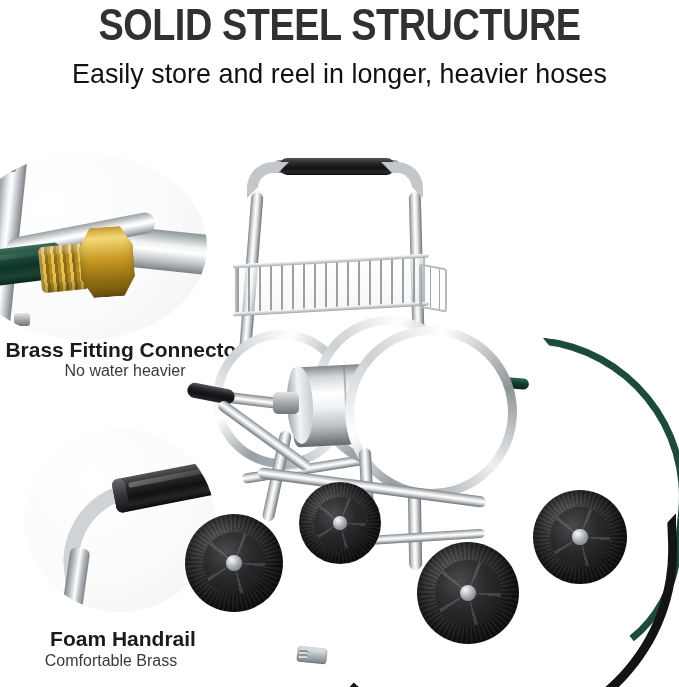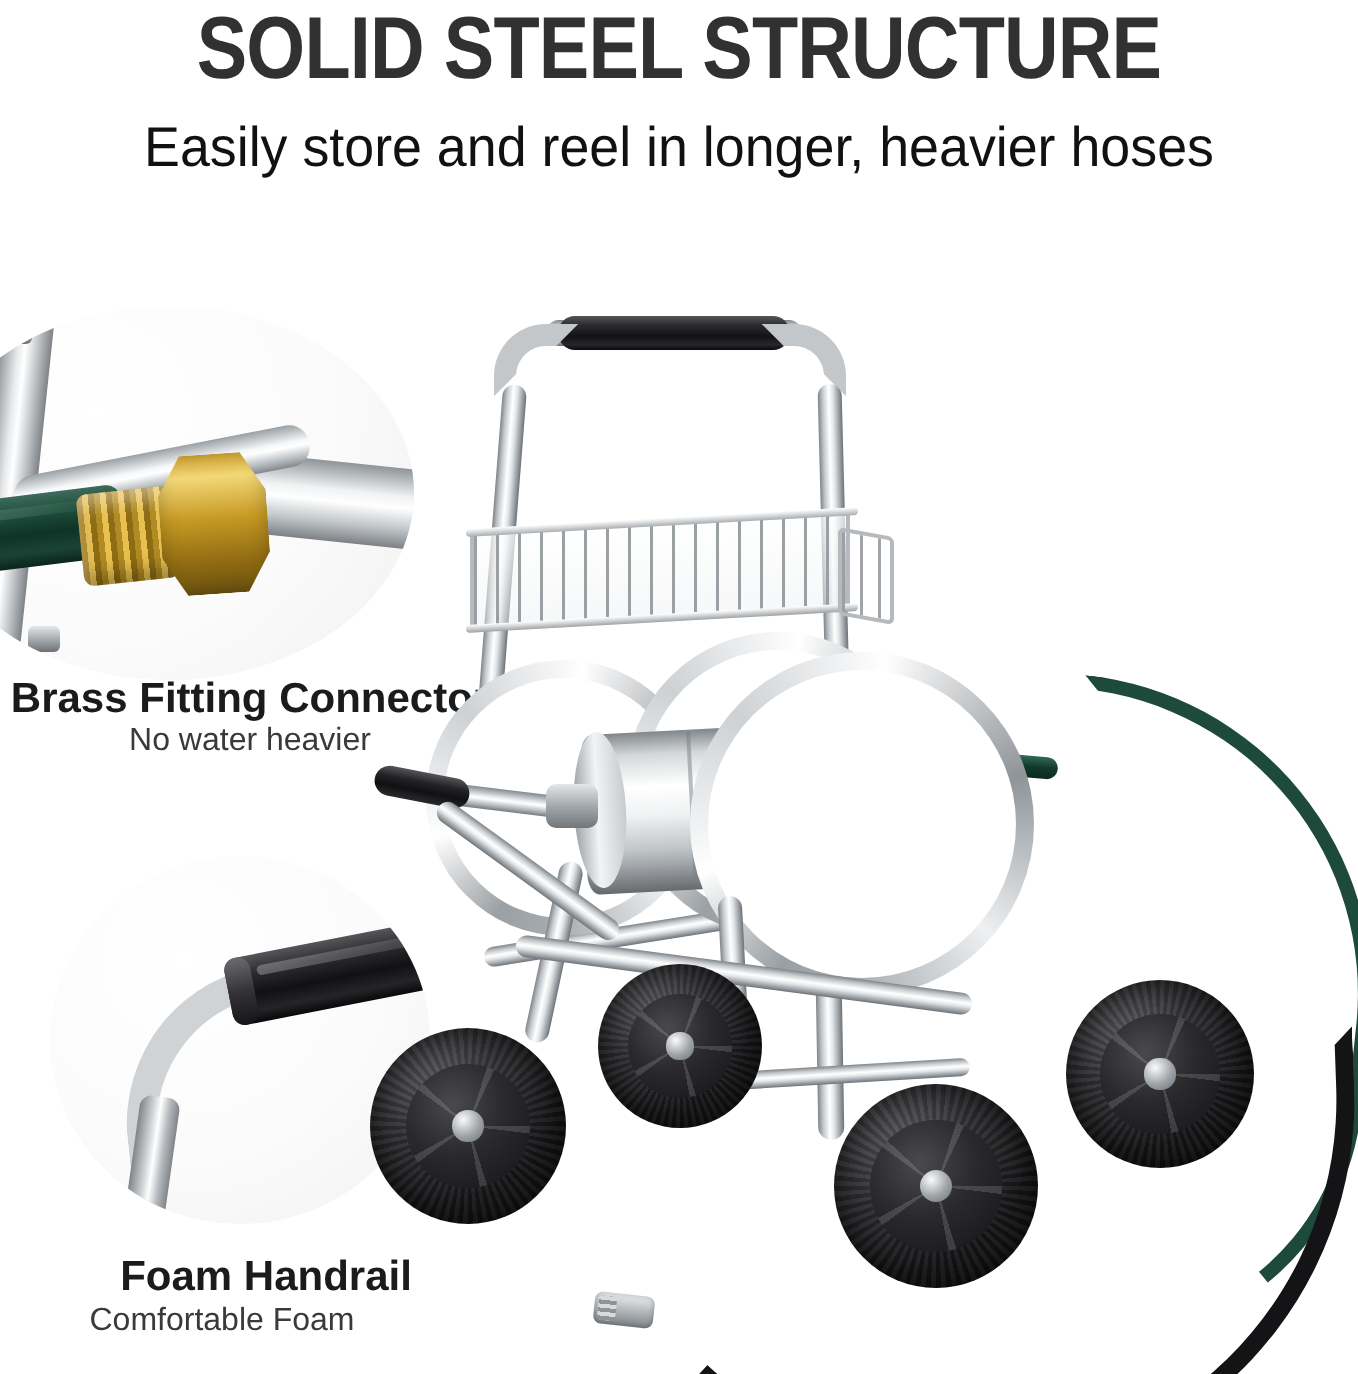--- a/index.html
+++ b/index.html
@@ -57,21 +57,21 @@
     white-space:nowrap;
   }
 
   
   #callout-brass .circle-wrap { left:-38px; top:153px; width:245px; height:187px; }
   #callout-brass .callout-title { left:0px; top:338px; width:250px; }
   #callout-brass .callout-sub   { left:0px; top:362px; width:250px; }
 
   
   #callout-foam .circle-wrap { left:25px; top:428px; width:190px; height:184px; }
-  #callout-foam .callout-title { left:10px; top:627px; width:222px;padding-left:24px; }
+  #callout-foam .callout-title { left:0px; top:627px; width:222px;padding-left:24px; }
   #callout-foam .callout-sub   { left:0px; top:652px; width:222px; }
 
   
   .bf-pipe-vert {
     position:absolute; left:30px; top:-8px; width:26px; height:205px;
     border-radius:6px;
     background:linear-gradient(90deg,#8d9195,#e7e9eb 35%,#ffffff 50%,#c6cacd 72%,#7e8286);
     transform:rotate(6deg);
   }
   .bf-pipe-diag {
@@ -365,21 +365,21 @@
     <div class="callout-sub">No water heavier</div>
   </div>
 
   <div class="callout" id="callout-foam">
     <div class="circle-wrap">
       <div class="fh-tube-curve"></div>
       <div class="fh-tube-low"></div>
       <div class="fh-grip"></div>
     </div>
     <div class="callout-title">Foam Handrail</div>
-    <div class="callout-sub">Comfortable Foam</div>
+    <div class="callout-sub">Comfortable Brass</div>
   </div>
 
   <div id="cart">
 
     <div class="hose-green-long"></div>
 
     <div class="part tube tube-h handle-bar"></div>
     <div class="part handle-grip"></div>
     <div class="part handle-left"></div>
     <div class="part handle-right"></div>

